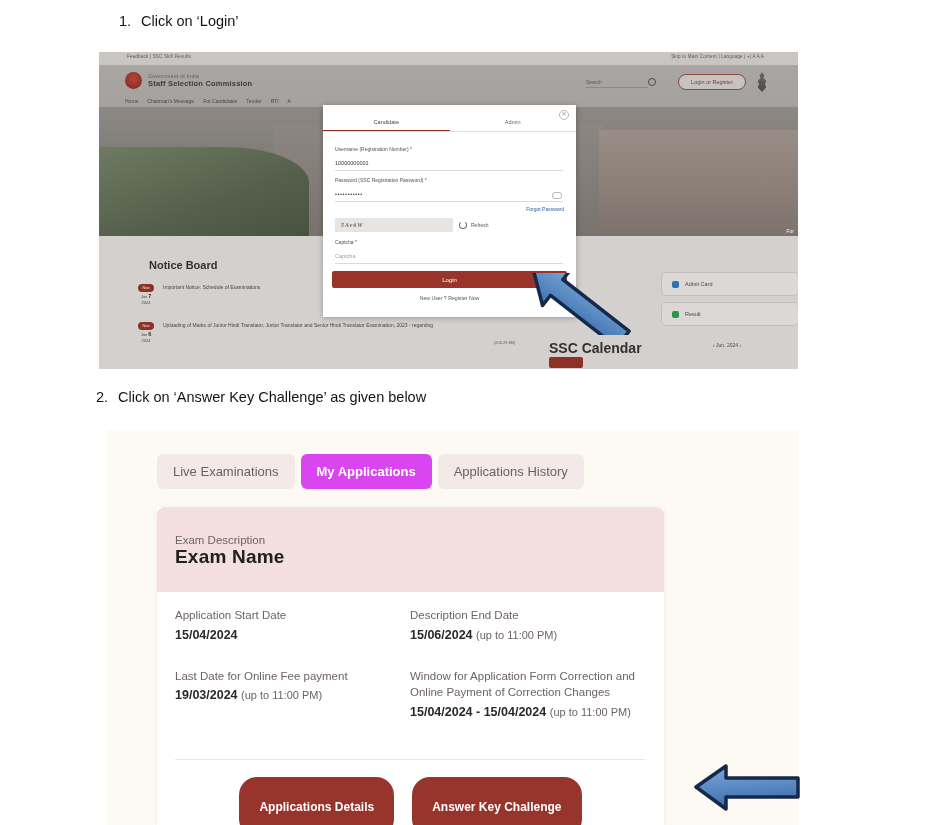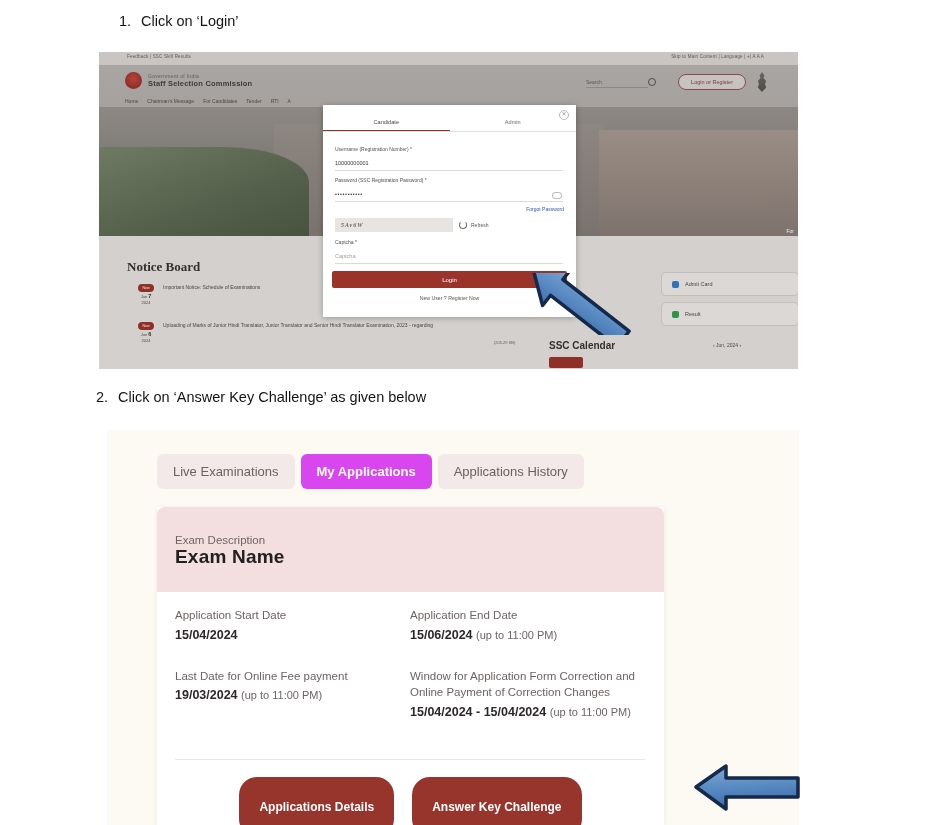--- a/index.html
+++ b/index.html
@@ -104,22 +104,22 @@
   .hdr-emblem2 {
     position: absolute; right: 30px; top: 20px; width: 12px; height: 20px;
     background: linear-gradient(180deg,#6a6560 0%,#4d4945 100%);
     clip-path: polygon(50% 0,70% 18%,62% 30%,85% 45%,75% 60%,85% 78%,50% 100%,15% 78%,25% 60%,15% 45%,38% 30%,30% 18%);
   }
   .site-lower {
     position: absolute; left: 0; top: 184px; width: 100%; height: 133px;
     background: #d4d0cd;
   }
   .notice-title {
-    position: absolute; left: 28px; top: 207px;
-    font-size: 13px; font-weight: 700; color: #33302d; font-family: Liberation Serif, serif;
+    position: absolute; left: 50px; top: 207px;
+    font-size: 11px; font-weight: 700; color: #33302d;
   }
   .links-title {
     position: absolute; left: 450px; top: 198px;
     font-size: 9px; font-weight: 700; color: #33302d;
   }
   .notice-item { position: absolute; display: flex; gap: 9px; align-items: flex-start; }
   #notice-item-1 { left: 39px; top: 232px; }
   #notice-item-2 { left: 39px; top: 270px; }
   .notice-date {
     width: 16px; text-align: center;
@@ -138,21 +138,21 @@
     display: flex; align-items: center; gap: 6px; padding-left: 10px;
     font-size: 5.5px; color: #4a4642; background: rgba(255,255,255,.18);
   }
   #link-admit-card { left: 562px; top: 220px; }
   #link-result { left: 562px; top: 250px; }
   .link-sq { width: 7px; height: 7px; border-radius: 2px; }
   .sq-blue { background: #2f72b8; }
   .sq-green { background: #2e9446; }
   .cal-title {
     position: absolute; left: 450px; top: 288px;
-    font-size: 10px; font-weight: 700; color: #33302d;
+    font-size: 14px; font-weight: 700; color: #33302d;
   }
   .cal-nav {
     position: absolute; left: 614px; top: 290px;
     font-size: 5px; color: #4d4945;
   }
   .cal-chip {
     position: absolute; left: 450px; top: 305px; width: 34px; height: 11px;
     background: #8e3028; border-radius: 2px;
   }
   .for-label {
@@ -450,21 +450,21 @@
     <div class="detail-grid">
       <div class="detail-row">
         <div class="detail-col">
           <div class="detail-label">Application Start Date</div>
           <div class="detail-value">
             <span>15/04/2024</span>
             <span class="sub"></span>
           </div>
         </div>
         <div class="detail-col">
-          <div class="detail-label">Application End Date</div>
+          <div class="detail-label">Description End Date</div>
           <div class="detail-value">
             <span>15/06/2024</span>
             <span class="sub">(up to 11:00 PM)</span>
           </div>
         </div>
       </div>
 
       <div class="detail-row">
         <div class="detail-col">
           <div class="detail-label">Last Date for Online Fee payment</div>

